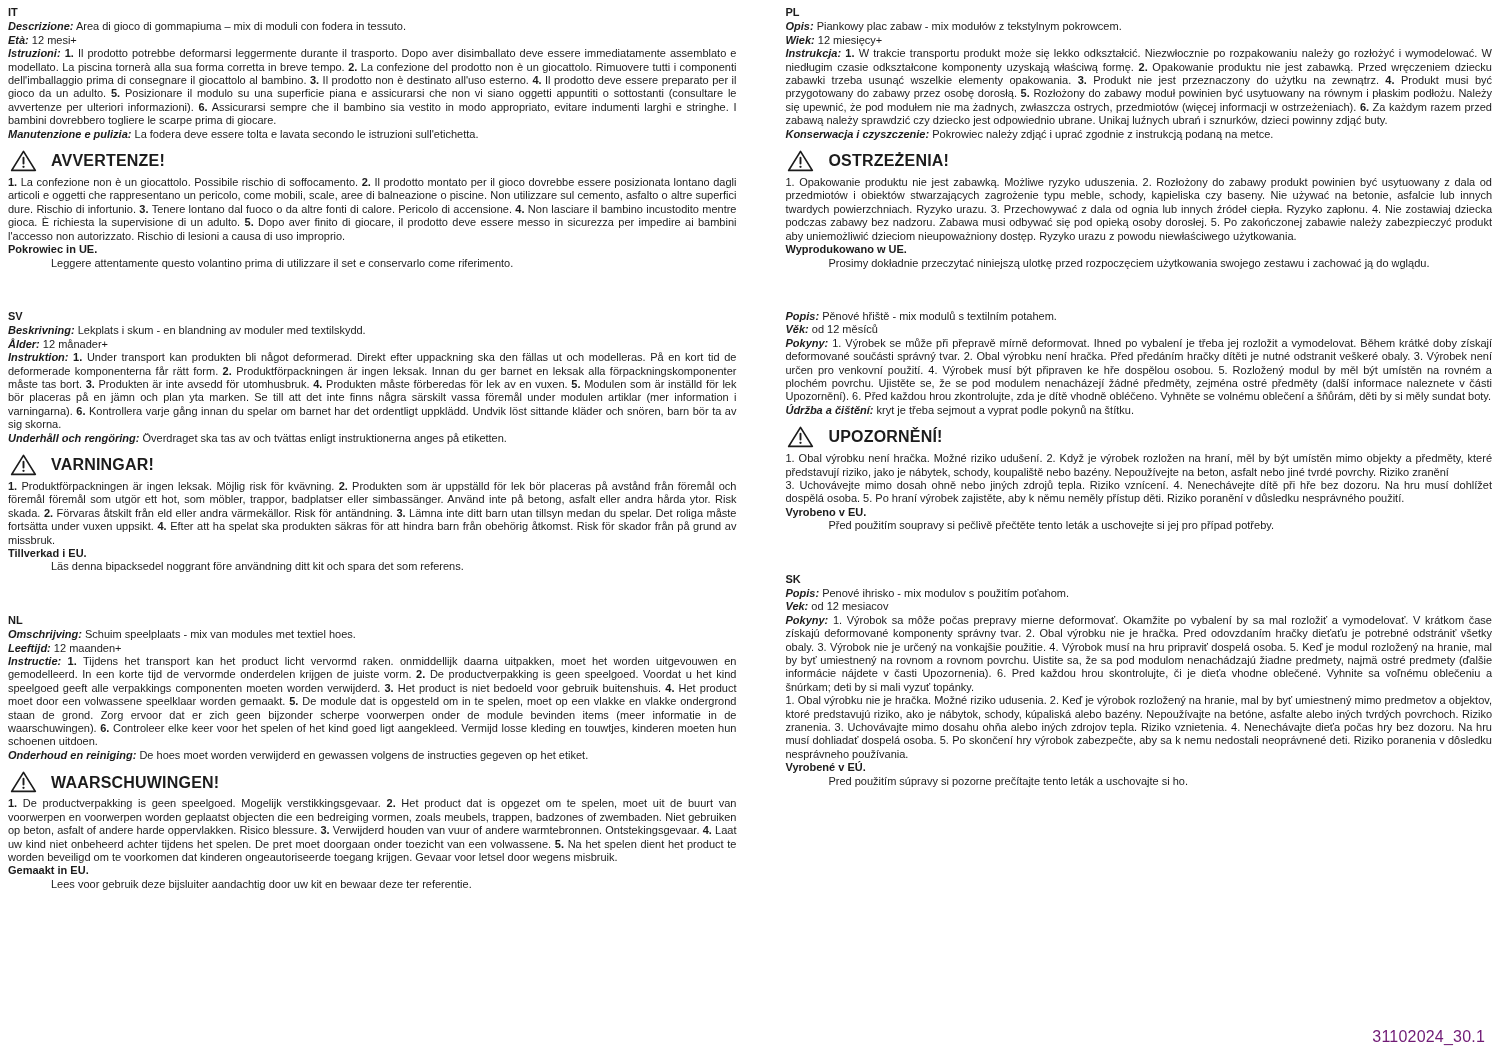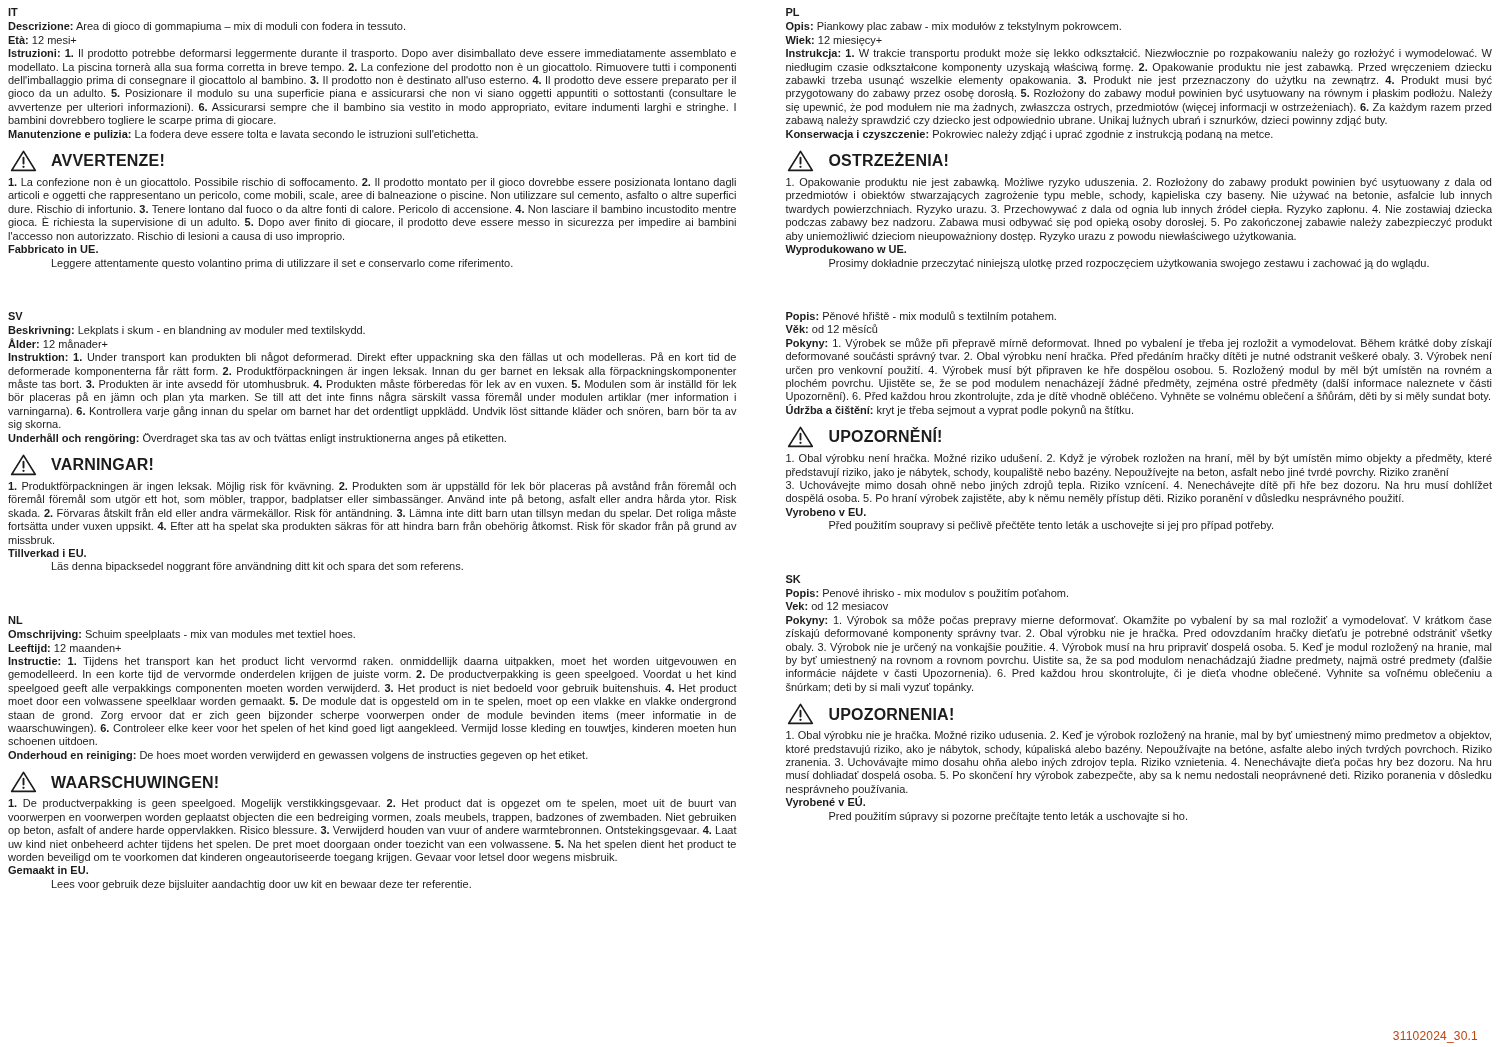--- a/index.html
+++ b/index.html
@@ -10,31 +10,31 @@
     -webkit-font-smoothing: antialiased;
   }
   .columns { display: flex; padding: 6px 8px 0 8px; gap: 7px; }
   .col { text-align: justify; }
   .col.left  { width: 732px; margin-right: 42px; }
   .col.right { width: 710px; }
   section.lang-section { margin-bottom: 40px; }
   section.lang-section:last-child { margin-bottom: 0; }
   .lang-code { font-weight: bold; margin: 0 0 1px 0; text-align: left; }
   p { margin: 0; }
-  .lbl { font-weight: bold; }
+  .lbl { font-weight: bold; font-style: italic; }
   .warn-head { display: flex; align-items: center; margin: 8px 0 3px 2px; }
   .warn-icon { width: 27px; height: 24px; flex: 0 0 auto; margin-right: 14px; display: inline-block; }
   .warn-icon svg { display: block; width: 27px; height: 24px; }
   .warn-title { font-weight: bold; font-size: 16px; letter-spacing: 0.2px; }
   .warn-text { white-space: pre-line; }
   .made-in { font-weight: bold; text-align: left; }
   .note { text-align: left; padding-left: 43px; }
   .footer {
-    position: absolute; right: 22px; bottom: 4px;
-    font-size: 12px; color: #c2410c; letter-spacing: 0.2px;
+    position: absolute; right: 15px; bottom: 4px;
+    font-size: 16px; color: #701a75; letter-spacing: 0.2px;
   }
 </style>
 </head>
 <body>
 
 <div class="columns">
   <div class="col left" id="col-left">
   <section class="lang-section">
     <div class="lang-code">IT</div>
     <p class="field"><b class="lbl">Descrizione:</b> <span>Area di gioco di gommapiuma – mix di moduli con fodera in tessuto.</span></p>
@@ -45,21 +45,21 @@
       <span class="warn-icon">
         <svg viewBox="0 0 27 24" xmlns="http://www.w3.org/2000/svg">
           <path d="M13.5 2.4 L25.3 21.4 L1.7 21.4 Z" fill="none" stroke="#1c1c1c" stroke-width="1.7" stroke-linejoin="round"></path>
           <line x1="13.5" y1="8.8" x2="13.5" y2="14.6" stroke="#1c1c1c" stroke-width="1.9" stroke-linecap="round"></line>
           <circle cx="13.5" cy="17.8" r="1.15" fill="#1c1c1c"></circle>
         </svg>
       </span>
       <span class="warn-title">AVVERTENZE!</span>
     </div>
     <p class="warn-text"><b>1.</b> La confezione non è un giocattolo. Possibile rischio di soffocamento. <b>2.</b> Il prodotto montato per il gioco dovrebbe essere posizionata lontano dagli articoli e oggetti che rappresentano un pericolo, come mobili, scale, aree di balneazione o piscine. Non utilizzare sul cemento, asfalto o altre superfici dure. Rischio di infortunio. <b>3.</b> Tenere lontano dal fuoco o da altre fonti di calore. Pericolo di accensione. <b>4.</b> Non lasciare il bambino incustodito mentre gioca. È richiesta la supervisione di un adulto. <b>5.</b> Dopo aver finito di giocare, il prodotto deve essere messo in sicurezza per impedire ai bambini l'accesso non autorizzato. Rischio di lesioni a causa di uso improprio.</p>
-    <p class="made-in">Fabbricato in UE.</p>
+    <p class="made-in">Pokrowiec in UE.</p>
     <p class="note">Leggere attentamente questo volantino prima di utilizzare il set e conservarlo come riferimento.</p>
   </section>
 
   <section class="lang-section">
     <div class="lang-code">SV</div>
     <p class="field"><b class="lbl">Beskrivning:</b> <span>Lekplats i skum - en blandning av moduler med textilskydd.</span></p>
     <p class="field"><b class="lbl">Ålder:</b> <span>12 månader+</span></p>
     <p class="field"><b class="lbl">Instruktion:</b> <span><b>1.</b> Under transport kan produkten bli något deformerad. Direkt efter uppackning ska den fällas ut och modelleras. På en kort tid de deformerade komponenterna får rätt form. <b>2.</b> Produktförpackningen är ingen leksak. Innan du ger barnet en leksak alla förpackningskomponenter måste tas bort. <b>3.</b> Produkten är inte avsedd för utomhusbruk. <b>4.</b> Produkten måste förberedas för lek av en vuxen. <b>5.</b> Modulen som är inställd för lek bör placeras på en jämn och plan yta marken. Se till att det inte finns några särskilt vassa föremål under modulen artiklar (mer information i varningarna). <b>6.</b> Kontrollera varje gång innan du spelar om barnet har det ordentligt uppklädd. Undvik löst sittande kläder och snören, barn bör ta av sig skorna.</span></p>
     <p class="field"><b class="lbl">Underhåll och rengöring:</b> <span>Överdraget ska tas av och tvättas enligt instruktionerna anges på etiketten.</span></p>
     <div class="warn-head">
@@ -139,30 +139,20 @@
 3. Uchovávejte mimo dosah ohně nebo jiných zdrojů tepla. Riziko vznícení. 4. Nenechávejte dítě při hře bez dozoru. Na hru musí dohlížet dospělá osoba. 5. Po hraní výrobek zajistěte, aby k němu neměly přístup děti. Riziko poranění v důsledku nesprávného použití.</p>
     <p class="made-in">Vyrobeno v EU.</p>
     <p class="note">Před použitím soupravy si pečlivě přečtěte tento leták a uschovejte si jej pro případ potřeby.</p>
   </section>
 
   <section class="lang-section">
     <div class="lang-code">SK</div>
     <p class="field"><b class="lbl">Popis:</b> <span>Penové ihrisko - mix modulov s použitím poťahom.</span></p>
     <p class="field"><b class="lbl">Vek:</b> <span>od 12 mesiacov</span></p>
     <p class="field"><b class="lbl">Pokyny:</b> <span>1. Výrobok sa môže počas prepravy mierne deformovať. Okamžite po vybalení by sa mal rozložiť a vymodelovať. V krátkom čase získajú deformované komponenty správny tvar. 2. Obal výrobku nie je hračka. Pred odovzdaním hračky dieťaťu je potrebné odstrániť všetky obaly. 3. Výrobok nie je určený na vonkajšie použitie. 4. Výrobok musí na hru pripraviť dospelá osoba. 5. Keď je modul rozložený na hranie, mal by byť umiestnený na rovnom a rovnom povrchu. Uistite sa, že sa pod modulom nenachádzajú žiadne predmety, najmä ostré predmety (ďalšie informácie nájdete v časti Upozornenia). 6. Pred každou hrou skontrolujte, či je dieťa vhodne oblečené. Vyhnite sa voľnému oblečeniu a šnúrkam; deti by si mali vyzuť topánky.</span></p>
-    <div class="warn-head">
-      <span class="warn-icon">
-        <svg viewBox="0 0 27 24" xmlns="http://www.w3.org/2000/svg">
-          <path d="M13.5 2.4 L25.3 21.4 L1.7 21.4 Z" fill="none" stroke="#1c1c1c" stroke-width="1.7" stroke-linejoin="round"></path>
-          <line x1="13.5" y1="8.8" x2="13.5" y2="14.6" stroke="#1c1c1c" stroke-width="1.9" stroke-linecap="round"></line>
-          <circle cx="13.5" cy="17.8" r="1.15" fill="#1c1c1c"></circle>
-        </svg>
-      </span>
-      <span class="warn-title">UPOZORNENIA!</span>
-    </div>
     <p class="warn-text">1. Obal výrobku nie je hračka. Možné riziko udusenia. 2. Keď je výrobok rozložený na hranie, mal by byť umiestnený mimo predmetov a objektov, ktoré predstavujú riziko, ako je nábytok, schody, kúpaliská alebo bazény. Nepoužívajte na betóne, asfalte alebo iných tvrdých povrchoch. Riziko zranenia. 3. Uchovávajte mimo dosahu ohňa alebo iných zdrojov tepla. Riziko vznietenia. 4. Nenechávajte dieťa počas hry bez dozoru. Na hru musí dohliadať dospelá osoba. 5. Po skončení hry výrobok zabezpečte, aby sa k nemu nedostali neoprávnené deti. Riziko poranenia v dôsledku nesprávneho používania.</p>
     <p class="made-in">Vyrobené v EÚ.</p>
     <p class="note">Pred použitím súpravy si pozorne prečítajte tento leták a uschovajte si ho.</p>
   </section>
 </div>
 </div>
 
 <div class="footer">31102024_30.1</div>
 
 </body></html>

